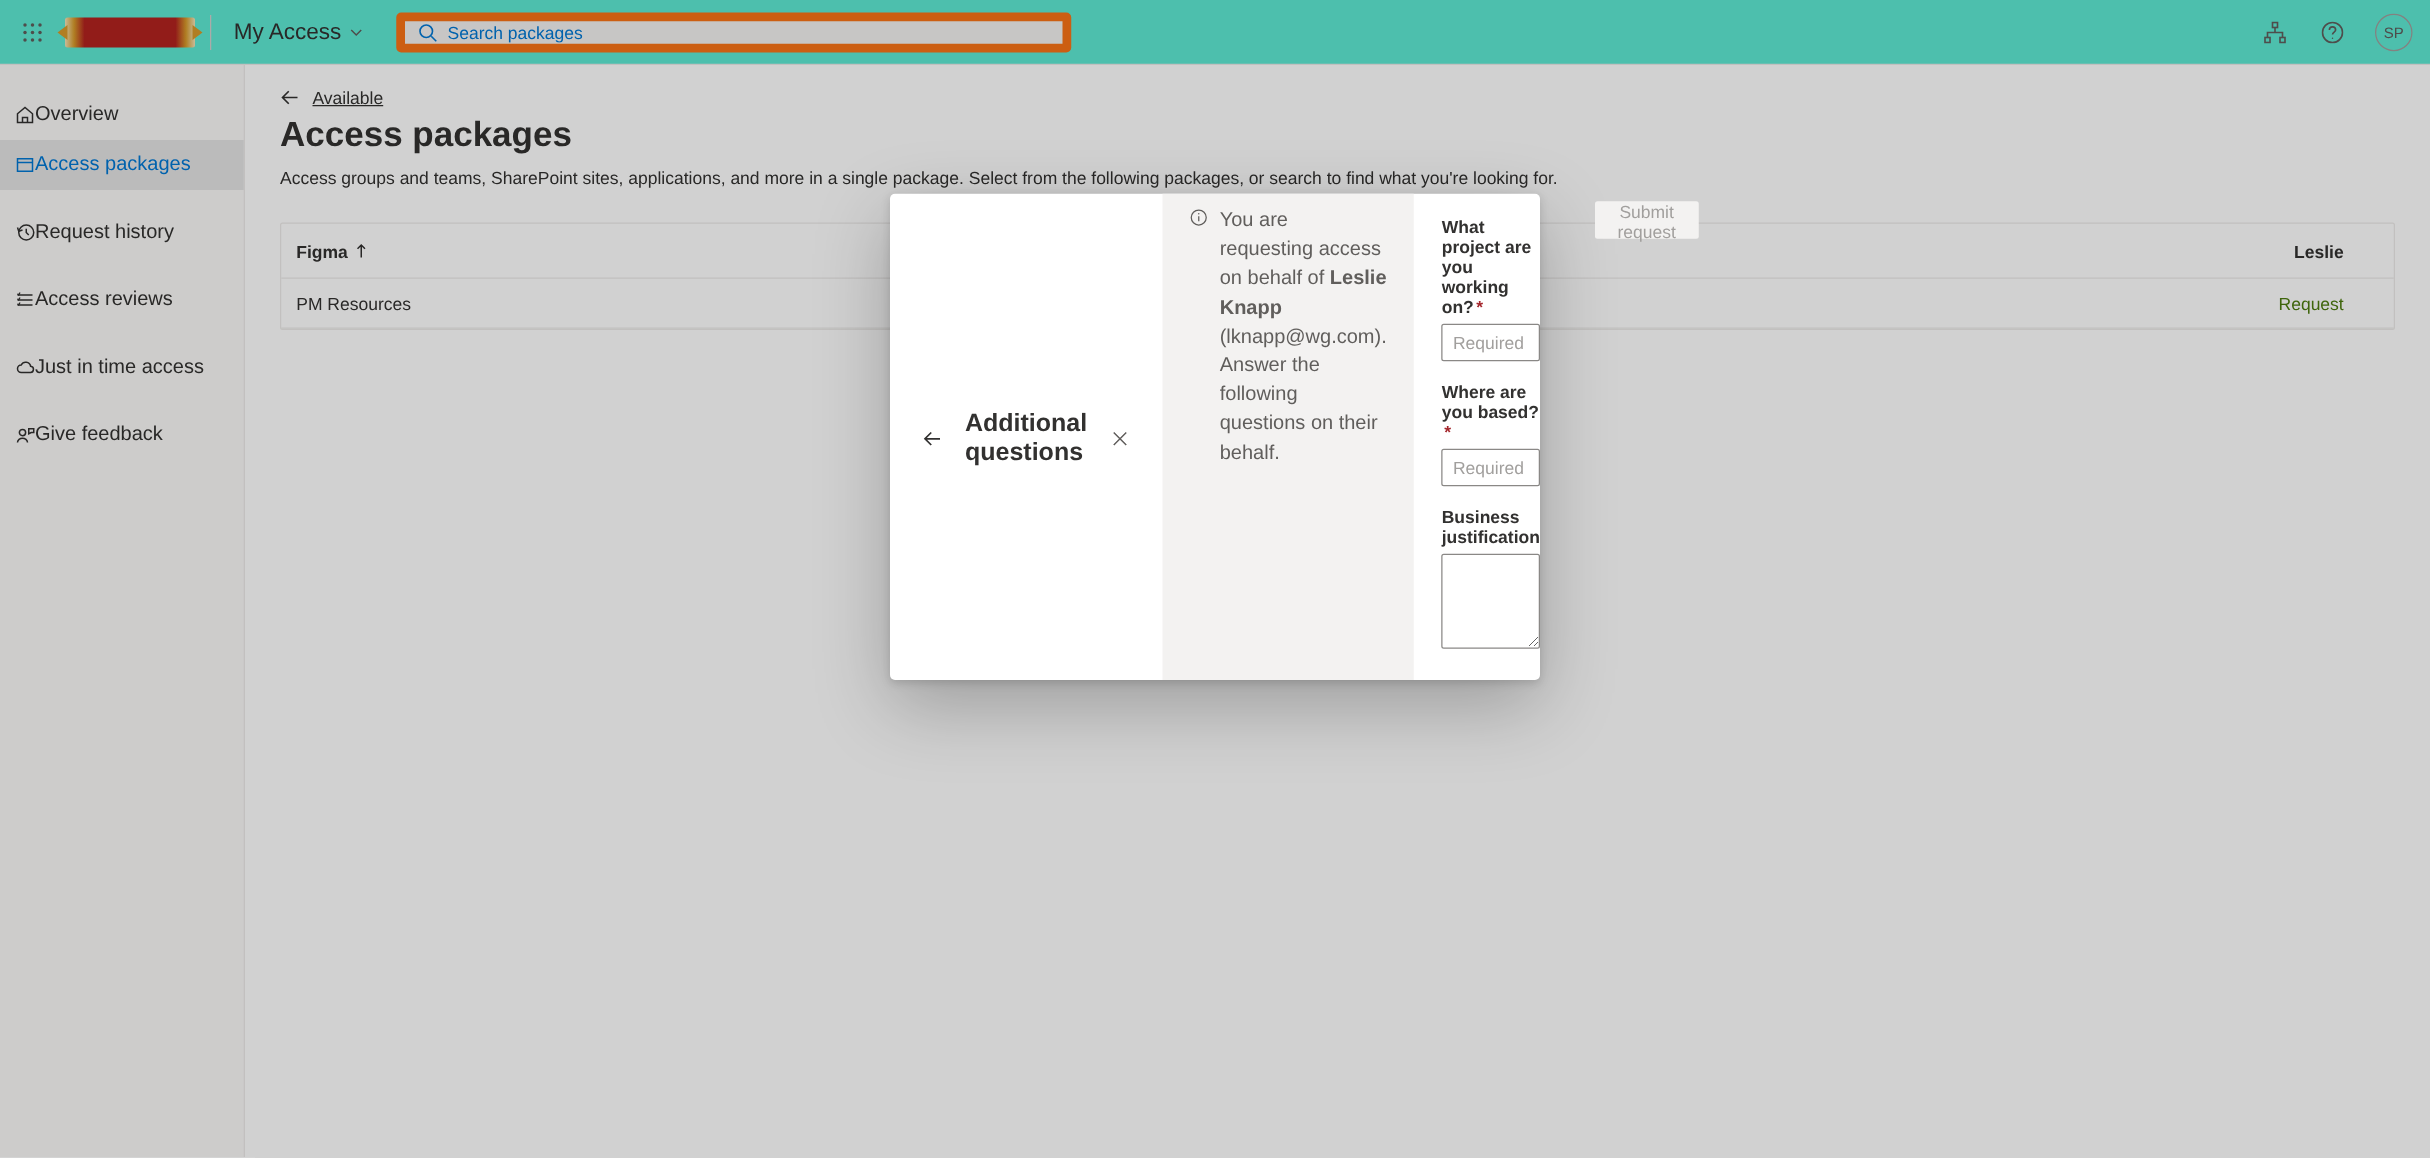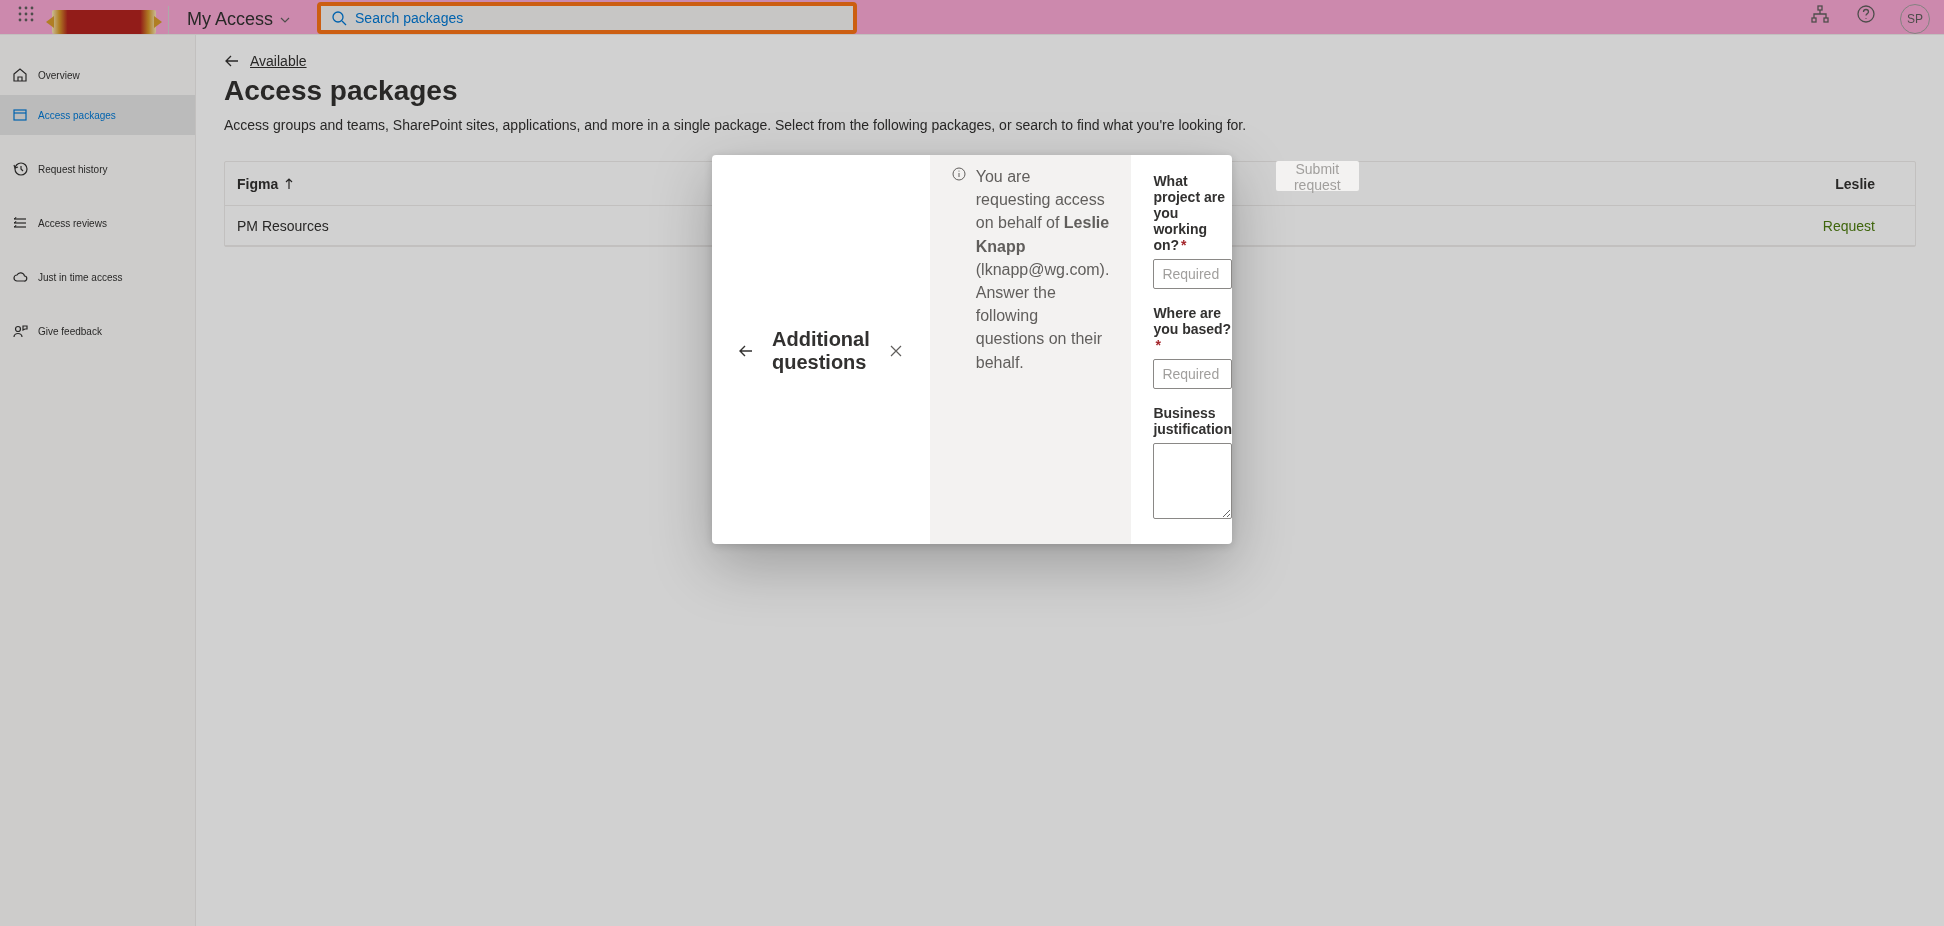--- a/index.html
+++ b/index.html
@@ -1,38 +1,38 @@
 <!DOCTYPE html>
 <html><head>
 <meta charset="utf-8">
 <style>
   * { box-sizing: border-box; margin: 0; padding: 0; }
   html, body { height: 100%; font-family: "Segoe UI", -apple-system, BlinkMacSystemFont, sans-serif; font-size: 14px; color: #323130; }
   body { display: flex; flex-direction: column; background: #faf9f8; overflow: hidden; }
 
   
-  .topbar { height: 35px; background: #f9a8d4; border-bottom: 1px solid #edebe9; display: flex; align-items: flex-end; padding: 0 6px; gap: 6px; }
+  .topbar { height: 52px; background: #5eead4; border-bottom: 1px solid #edebe9; display: flex; align-items: center; padding: 0 6px; gap: 6px; }
   .waffle { width: 40px; height: 40px; display: flex; align-items: center; justify-content: center; cursor: pointer; border-radius: 4px; }
   .brand-ribbon { width: 104px; height: 24px; background: linear-gradient(90deg,#f5e4b8 0%, #d79a2b 7%, #b2231f 15%, #b2231f 85%, #d79a2b 93%, #f5e4b8 100%); border-radius: 2px; position: relative; }
   .brand-ribbon::before, .brand-ribbon::after { content:""; position:absolute; top:50%; width:0; height:0; border-top:6px solid transparent; border-bottom:6px solid transparent; transform: translateY(-50%); }
   .brand-ribbon::before { left:-6px; border-right:8px solid #d79a2b; }
   .brand-ribbon::after  { right:-6px; border-left:8px solid #d79a2b; }
   .divider-vert { width:1px; height:28px; background:#d2d0ce; margin:0 6px; }
   .app-name { font-size: 18px; color:#323130; display:flex; align-items:center; gap:6px; padding: 4px 6px; cursor:pointer; }
-  .searchbox { flex:0 0 540px; height:32px; background:#f3f2f1; border:4px solid #f97316; border-radius:4px; display:flex; align-items:center; padding:0 10px; margin-left:14px; color:#0078d4; }
+  .searchbox { flex:0 0 540px; height:32px; background:#f3f2f1; border:7px solid #f97316; border-radius:4px; display:flex; align-items:center; padding:0 10px; margin-left:14px; color:#0078d4; }
   .searchbox input { flex:1; border:none; background:transparent; outline:none; font-size:14px; color:#0078d4; margin-left:8px; }
   .searchbox input::placeholder { color:#0078d4; }
   .topbar .spacer { flex:1; }
   .top-icon-btn { width:40px; height:40px; display:flex; align-items:center; justify-content:center; cursor:pointer; border-radius:4px; color:#605e5c; }
   .avatar { width:30px; height:30px; border-radius:50%; border:1px solid #a19f9d; display:flex; align-items:center; justify-content:center; font-size:12px; color:#605e5c; margin:0 8px; }
 
   
   .body { flex:1; display:flex; min-height:0; }
   .sidebar { width:196px; background:#faf9f8; border-right:1px solid #edebe9; padding-top:20px; }
-  .side-item { display:flex; align-items:center; gap:10px; height:40px; padding:0 12px; color:#323130; cursor:pointer; font-size:10px; }
+  .side-item { display:flex; align-items:center; height:40px; padding:0 12px; color:#323130; cursor:pointer; font-size:16px; }
   .side-item.gap  { margin-top:14px; }
   .side-item.active { background:#e5e5e5; color:#0078d4; }
   .side-item svg { width:16px; height:16px; flex:0 0 16px; }
   .side-item.active svg { color:#0078d4; }
 
   
   .main { flex:1; padding:18px 28px; background:#fff; overflow:auto; }
   .back-row { display:flex; align-items:center; gap:10px; color:#323130; font-size:14px; cursor:pointer;text-decoration:underline; }
   .page-title { font-size:28px; font-weight:600; margin-top:6px; }
   .page-desc { margin-top:10px; color:#323130; }

